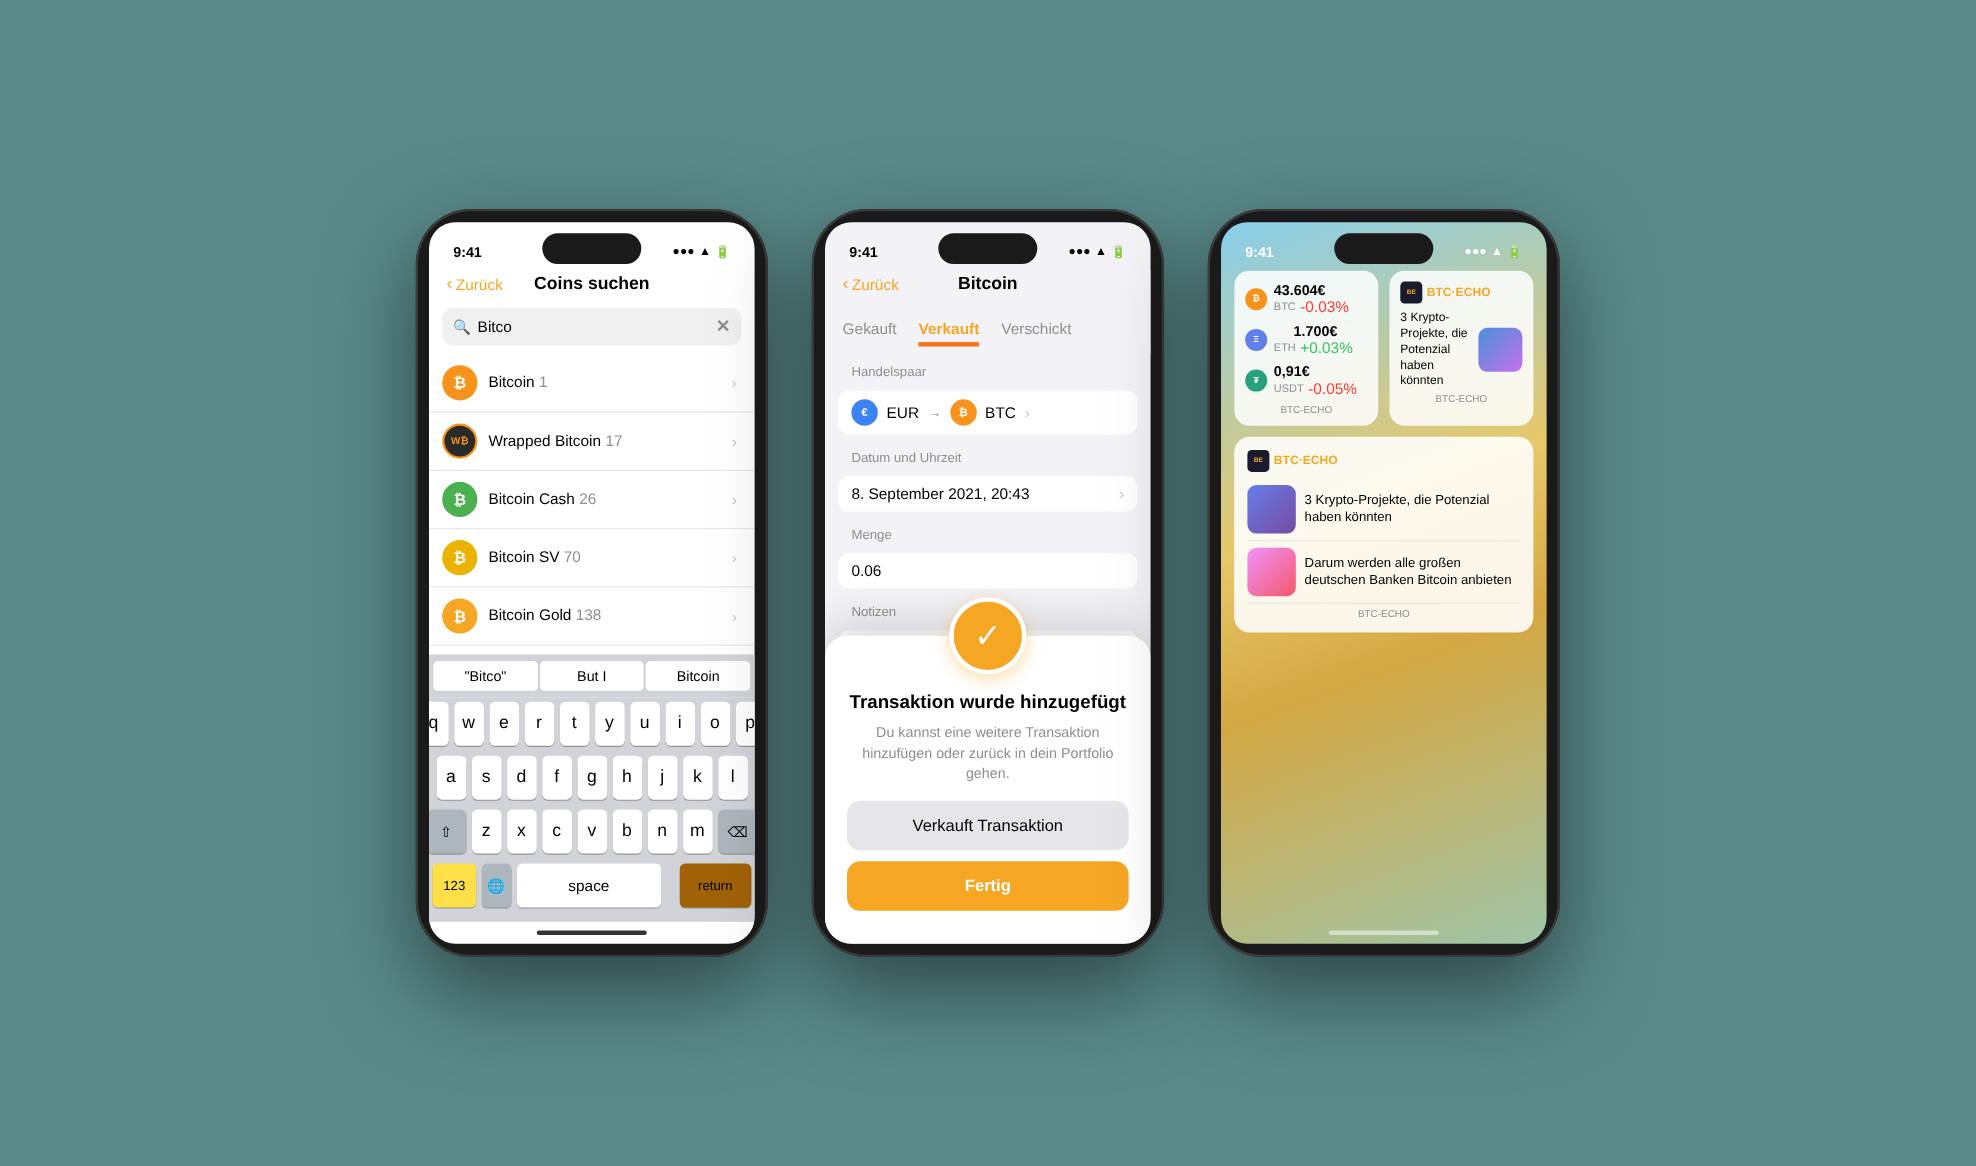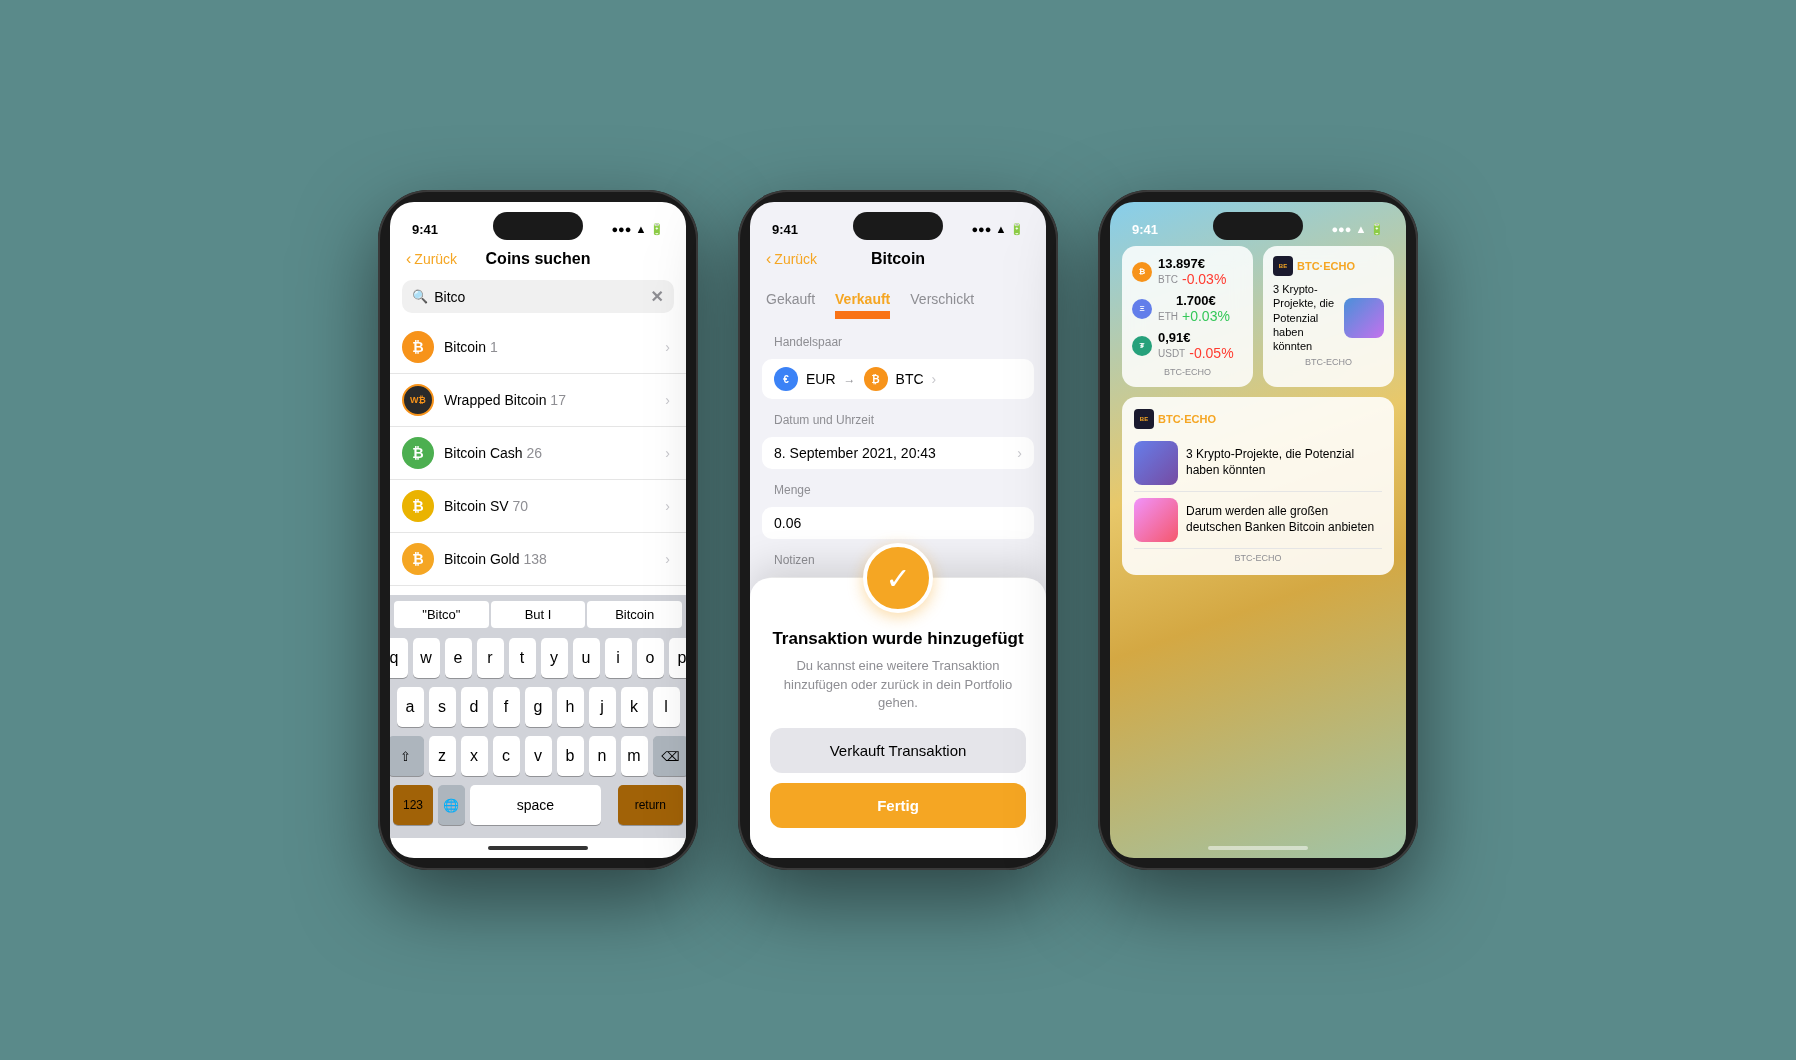--- a/index.html
+++ b/index.html
@@ -172,21 +172,21 @@
       display: flex;
       align-items: center;
       justify-content: center;
       font-size: 16px;
       box-shadow: 0 1px 0 rgba(0,0,0,0.3);
       color: #000;
     }
     .key.gray { background: #adb5bd; color: #000; font-size: 13px; }
     .key.space { flex: 3; font-size: 14px; }
     .key.return-key { flex: 1.5; font-size: 13px; background: #a16207; margin-left: 12px; }
-    .key.num { background: #a16207; font-size: 13px; }
+    .key.num { background: #fde047; font-size: 13px; }
     .key.shift { background: #adb5bd; }
     .key.delete { background: #adb5bd; }
 
     
     .phone2-inner { background: #f2f2f7; }
     .nav-bar2 {
       display: flex;
       align-items: center;
       justify-content: center;
       padding: 4px 16px 8px;
@@ -202,21 +202,21 @@
       flex-shrink: 0;
     }
     .tab-item {
       font-size: 14px;
       color: #8e8e93;
       padding-bottom: 4px;
       margin-top: 15px;
     }
     .tab-item.active {
       color: #F5A623;
-      border-bottom: 8px solid #f97316;
+      border-bottom: 4px solid #f97316;
       font-weight: 600;
     }
 
     .form-section {
       background: #fff;
       margin: 6px 12px;
       border-radius: 10px;
       padding: 0 12px;
       flex-shrink: 0;
     }
@@ -652,21 +652,21 @@
       </div>
     </div>
 
     <div class="widget-grid">
 
       <div class="widget-card">
         <div class="crypto-row">
           <div class="crypto-mini-icon btc">₿</div>
           <div>
             <div style="display:flex; align-items:center; gap:4px;">
-              <span class="crypto-price">13.897€</span>
+              <span class="crypto-price">43.604€</span>
             </div>
             <div style="display:flex; gap:4px; align-items:center;">
               <span class="crypto-ticker">BTC</span>
               <span class="crypto-change negative">-0.03%</span>
             </div>
           </div>
         </div>
         <div class="crypto-row">
           <div class="crypto-mini-icon eth">Ξ</div>
           <div>

